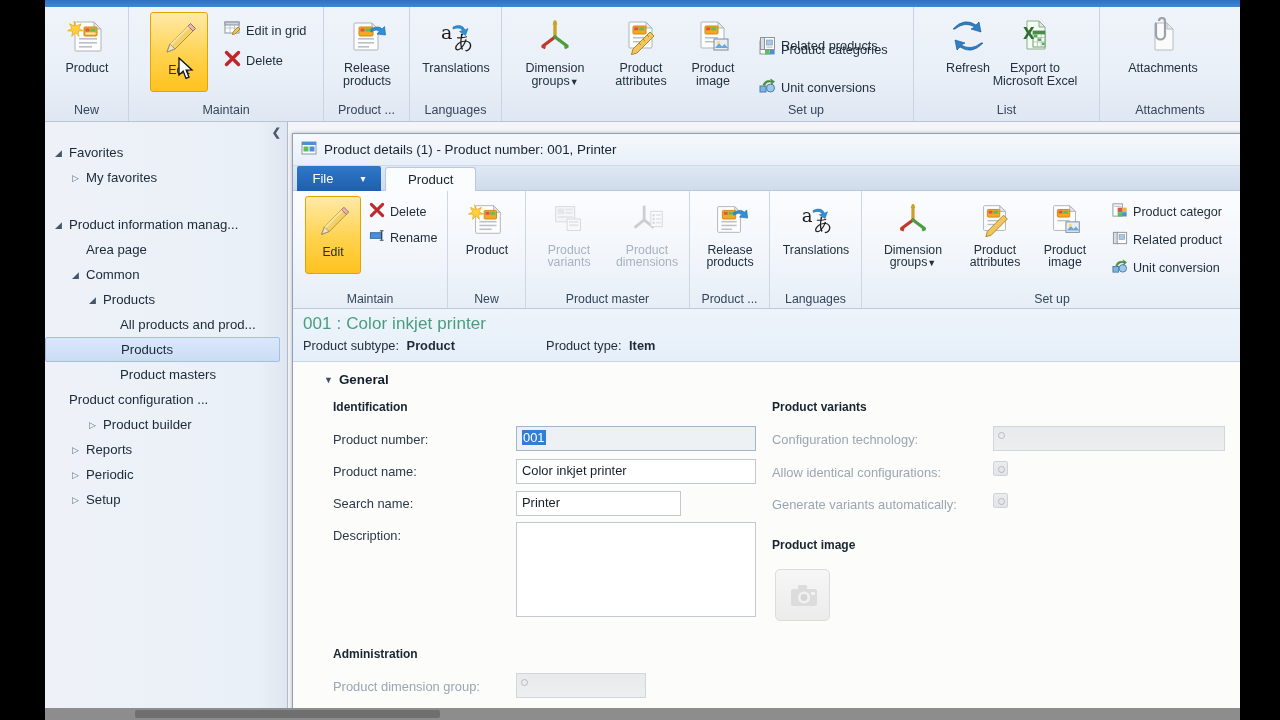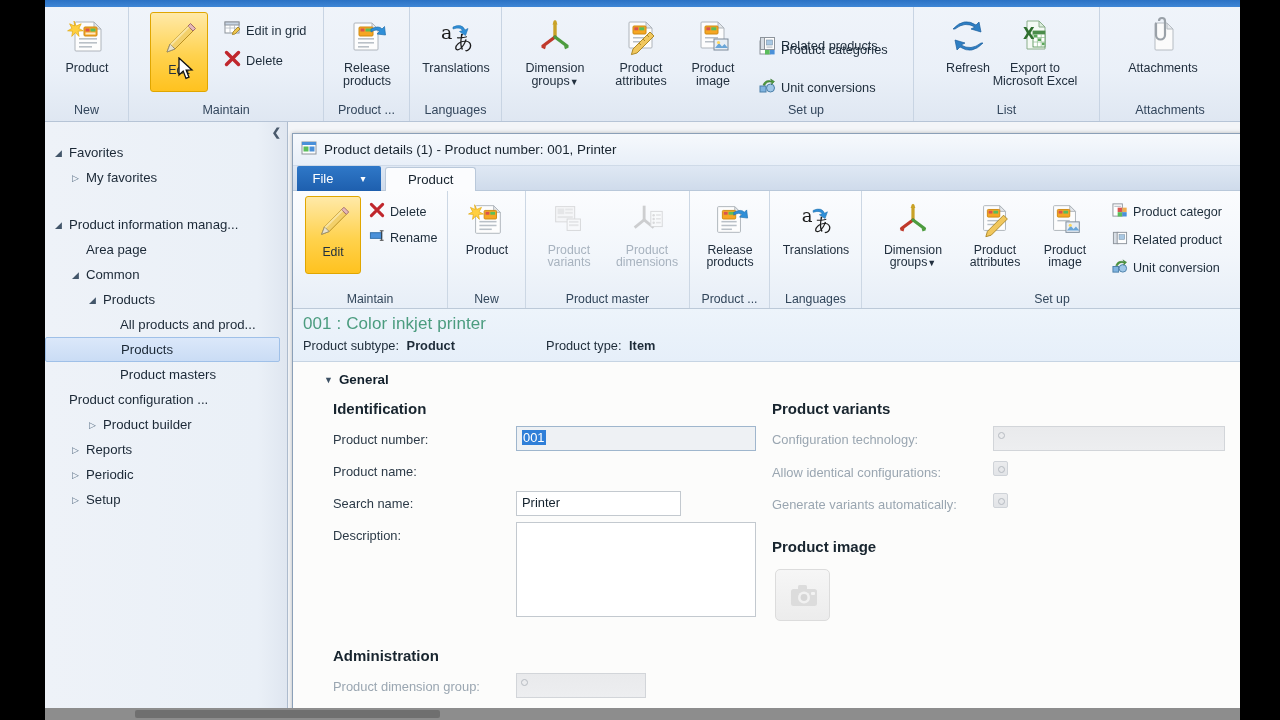--- a/index.html
+++ b/index.html
@@ -165,21 +165,21 @@
 
   
   #form-body {
     position:relative; height:378px; background:#fcfcfb; overflow:hidden;
   }
   .sec-head {
     position:absolute; font-size:13.4px; font-weight:bold; color:#12202c;
     display:flex; align-items:center; gap:6px;
   }
   .sub-head {
-    position:absolute; font-size:15px; font-weight:bold; color:#18252f;
+    position:absolute; font-size:12px; font-weight:bold; color:#18252f;
   }
   .fld-label {
     position:absolute; font-size:12.9px; color:#2c3a47; white-space:nowrap;
   }
   .fld-label.disabled { color:#9aa6b1; }
   .txtbox {
     position:absolute; background:#fff; border:1px solid #c3c9cf;
     font-size:12.9px; color:#12202c;
     padding:2px 5px; line-height:18px;
   }
@@ -798,20 +798,23 @@
       </div>
 
       <div class="sub-head" style="left:40px; top:38px;">Identification</div>
 
       <div class="fld-label" style="left:40px; top:70px;">Product number:</div>
       <div class="txtbox focused" style="left:223px; top:64px; width:240px; height:25px;">
         <span class="sel-text">001</span>
       </div>
 
       <div class="fld-label" style="left:40px; top:102px;">Product name:</div>
+      <div class="txtbox" style="left:223px; top:97px; width:240px; height:25px;">
+        <span>Color inkjet printer</span>
+      </div>
 
       <div class="fld-label" style="left:40px; top:134px;">Search name:</div>
       <div class="txtbox" style="left:223px; top:129px; width:165px; height:25px;">
         <span>Printer</span>
       </div>
 
       <div class="fld-label" style="left:40px; top:166px;">Description:</div>
       <div class="txtbox" style="left:223px; top:160px; width:240px; height:95px;">
         <span></span>
       </div>

